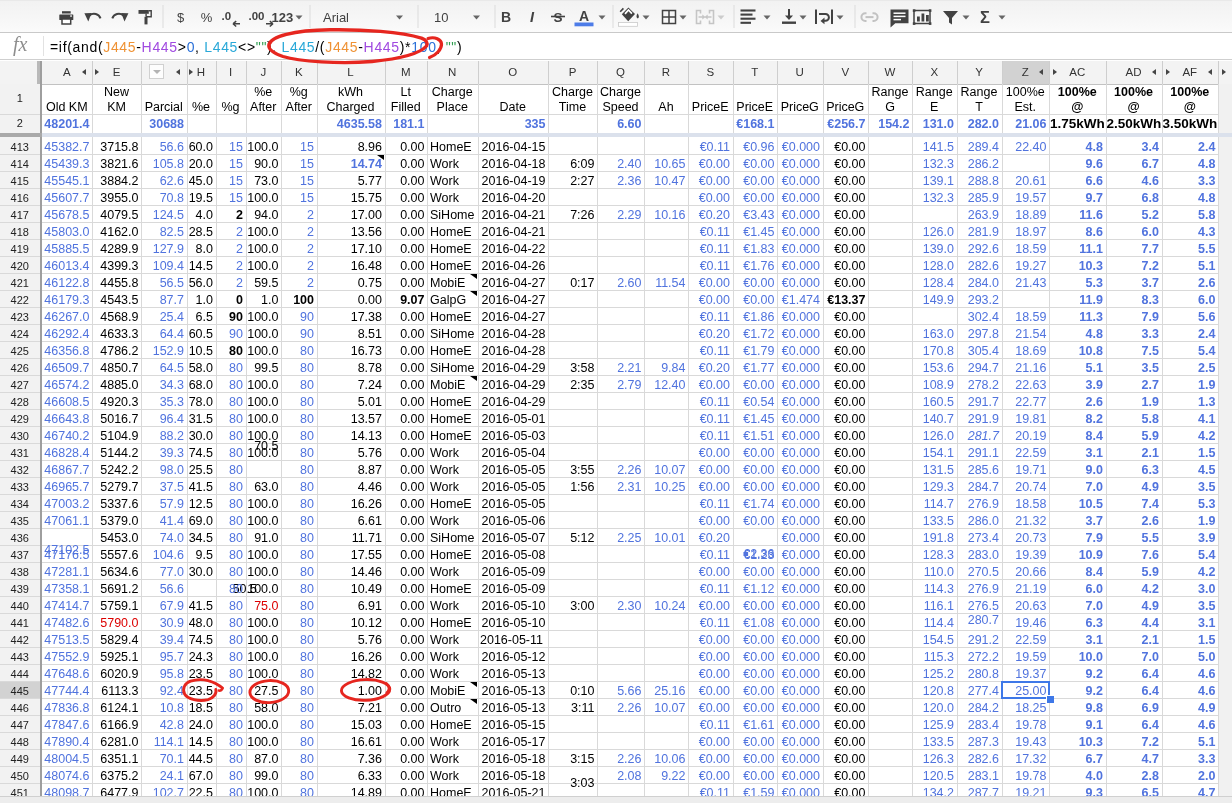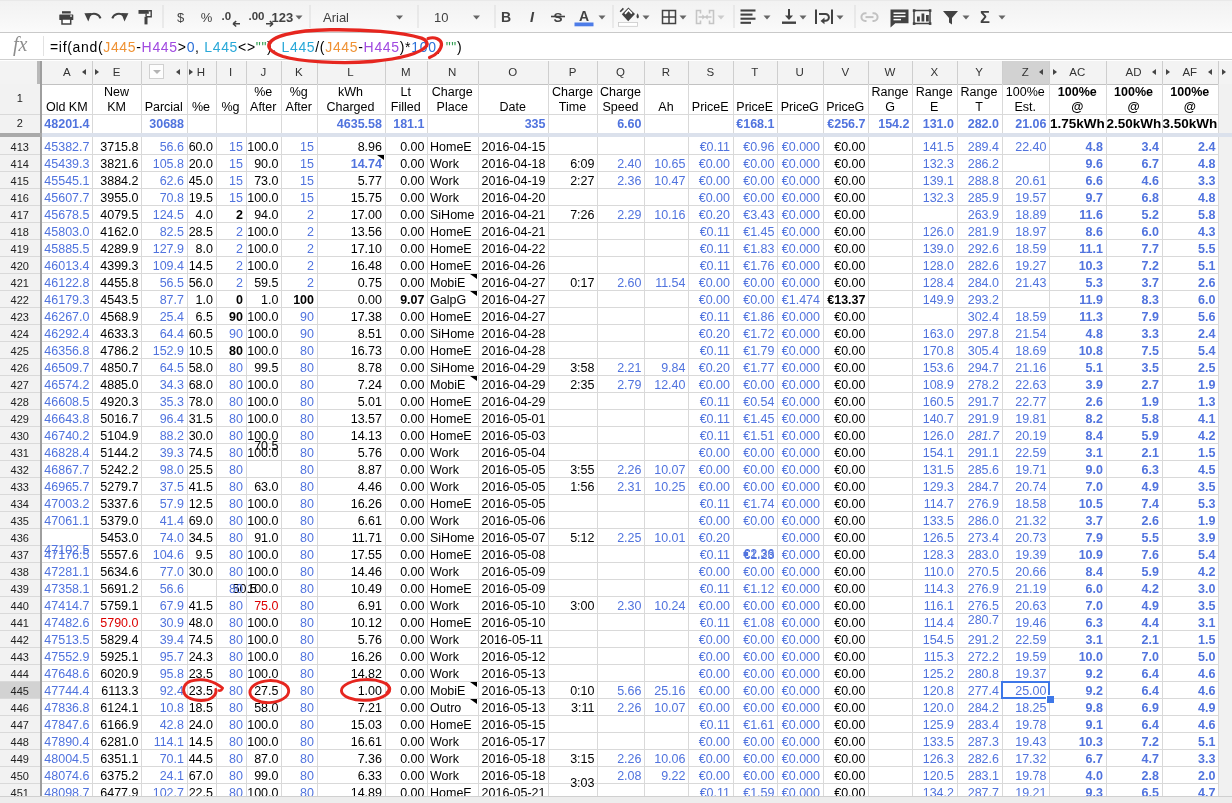--- a/index.html
+++ b/index.html
@@ -865,21 +865,21 @@
 <div class="c " style="left:385.5px;top:528.80px;width:39.0px;">0.00</div>
 <div class="c  l" style="left:430.0px;top:528.80px;width:47.0px;">SiHome</div>
 <div class="c " style="left:478.5px;top:528.80px;width:67.0px;">2016-05-07</div>
 <div class="c " style="left:549.0px;top:528.80px;width:45.5px;">5:12</div>
 <div class="c b" style="left:598.0px;top:528.80px;width:43.5px;">2.25</div>
 <div class="c b" style="left:645.0px;top:528.80px;width:40.5px;">10.01</div>
 <div class="c b" style="left:689.0px;top:528.80px;width:41.0px;">€0.20</div>
 <div class="c b" style="left:733.5px;top:545px;width:41.0px;">€2.36</div>
 <div class="c b" style="left:778.0px;top:528.80px;width:42.0px;">€0.000</div>
 <div class="c " style="left:823.5px;top:528.80px;width:42.0px;">€0.00</div>
-<div class="c b" style="left:913.0px;top:528.80px;width:41.0px;">126.5</div>
+<div class="c b" style="left:913.0px;top:528.80px;width:41.0px;">191.8</div>
 <div class="c b" style="left:957.5px;top:528.80px;width:41.5px;">273.4</div>
 <div class="c b" style="left:1002.5px;top:528.80px;width:44.0px;">20.73</div>
 <div class="c bb" style="left:1050.0px;top:528.80px;width:53.0px;">7.9</div>
 <div class="c bb" style="left:1106.5px;top:528.80px;width:52.5px;">5.5</div>
 <div class="c bb" style="left:1162.5px;top:528.80px;width:53.0px;">3.9</div>
 <div class="c b" style="left:42.5px;top:545.80px;width:47.0px;">47176.5</div>
 <div class="c " style="left:93.0px;top:545.80px;width:45.5px;">5557.6</div>
 <div class="c b" style="left:142.0px;top:545.80px;width:42.0px;">104.6</div>
 <div class="c " style="left:187.5px;top:545.80px;width:25.5px;">9.5</div>
 <div class="c b" style="left:216.5px;top:545.80px;width:26.5px;">80</div>

